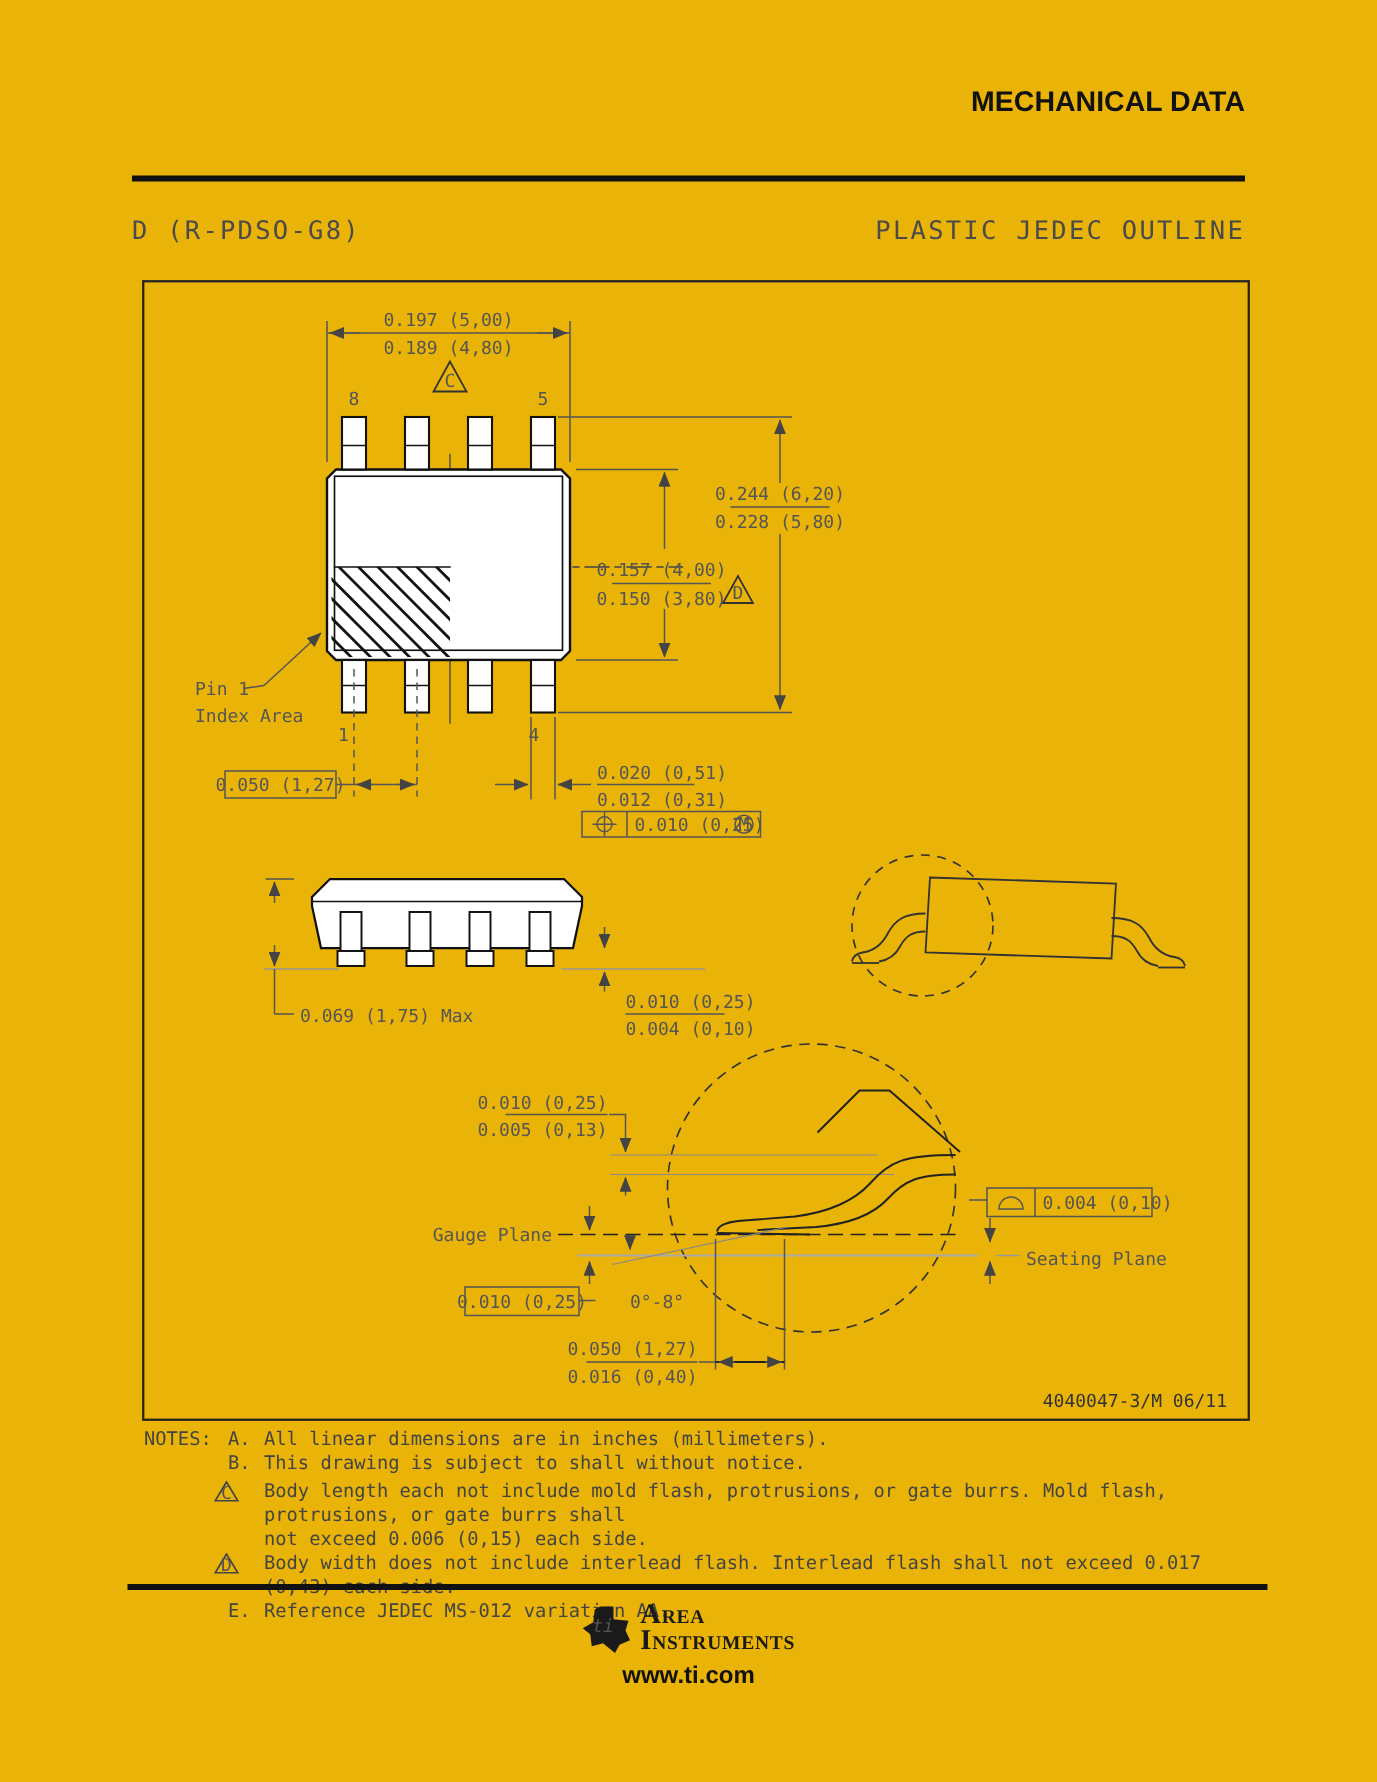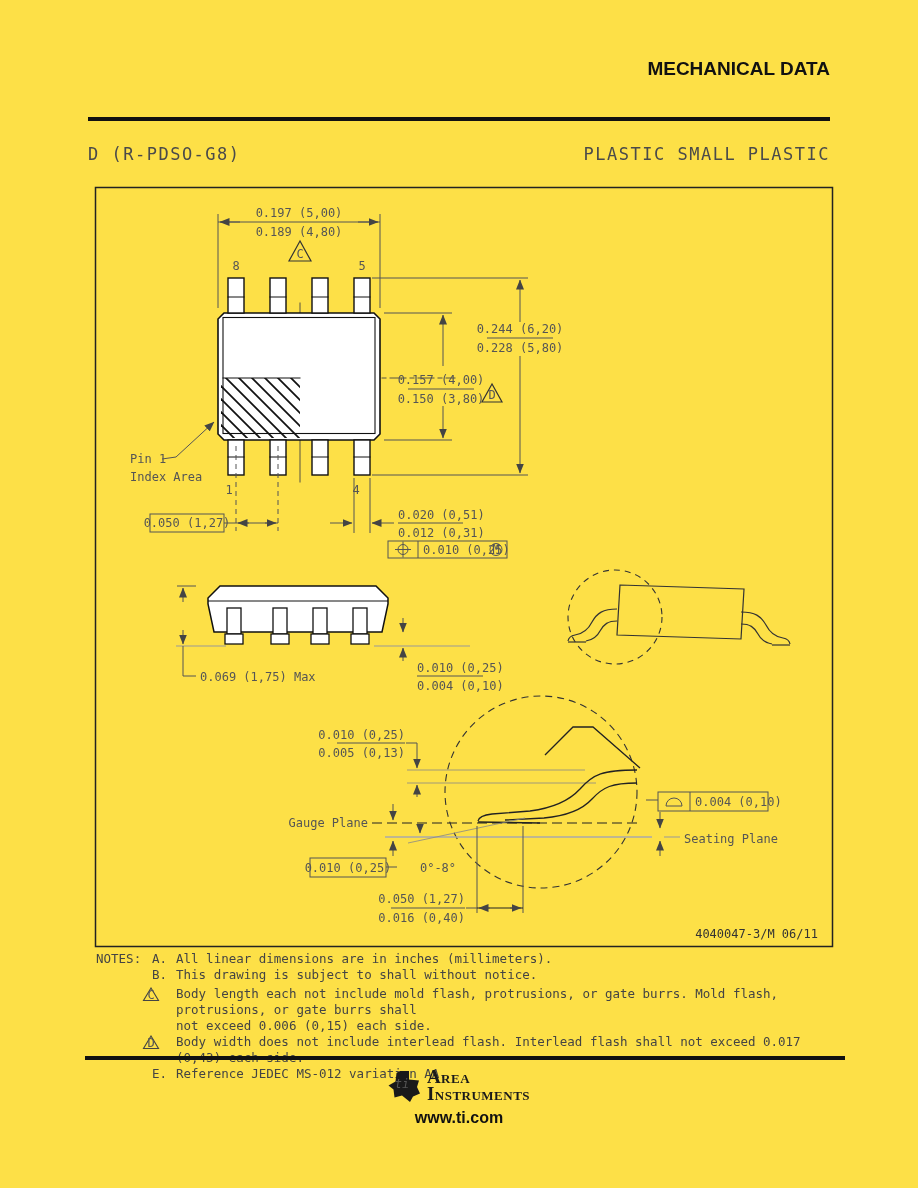--- a/index.html
+++ b/index.html
@@ -1,16 +1,16 @@
 <!DOCTYPE html>
 <html><head>
 <meta charset="utf-8">
 <style>
   html,body{margin:0;padding:0;background:#e8e8e8;}
-  #page{position:relative;width:918px;height:1188px;background:#fde047;overflow:hidden;
+  #page{position:relative;width:918px;height:1188px;background:#eab308;overflow:hidden;
         font-family:"DejaVu Sans Mono", monospace;}
   .hdr{position:absolute;top:58px;left:0;right:88px;text-align:right;
        font-family:"Liberation Sans",sans-serif;font-weight:700;font-size:19px;color:#111;}
   .rule-top{position:absolute;left:88px;top:117px;width:742px;height:4px;background:#111;}
   .rule-bottom{position:absolute;left:85px;top:1056px;width:760px;height:4px;background:#111;}
   .sub{position:absolute;top:144px;left:88px;right:88px;font-size:17px;color:#4a4a4a;
        letter-spacing:1.5px;}
   .sub .r{float:right;}
   svg text{font-family:"DejaVu Sans Mono",monospace;font-size:12px;fill:#555;}
   svg text.dark{fill:#333;}
@@ -29,21 +29,21 @@
 </style>
 </head>
 <body>
 
 <div id="page">
 
   <div class="hdr">MECHANICAL DATA</div>
   <div class="rule-top"></div>
 
   <div class="sub">
-    <span class="r">PLASTIC SMALL PLASTIC</span>
+    <span class="r">PLASTIC JEDEC OUTLINE</span>
     <span>D (R-PDSO-G8)</span>
   </div>
 
   <svg width="918" height="1188" viewBox="0 0 918 1188" style="position:absolute;left:0;top:0;">
     <defs>
       <marker id="arr" viewBox="0 0 10 8" refX="9.5" refY="4" markerWidth="10" markerHeight="8" orient="auto" markerUnits="userSpaceOnUse">
         <path d="M0,0 L10,4 L0,8 Z" fill="#444"></path>
       </marker>
       <clipPath id="hclip">
           <rect x="221" y="378" width="79" height="60"></rect>

